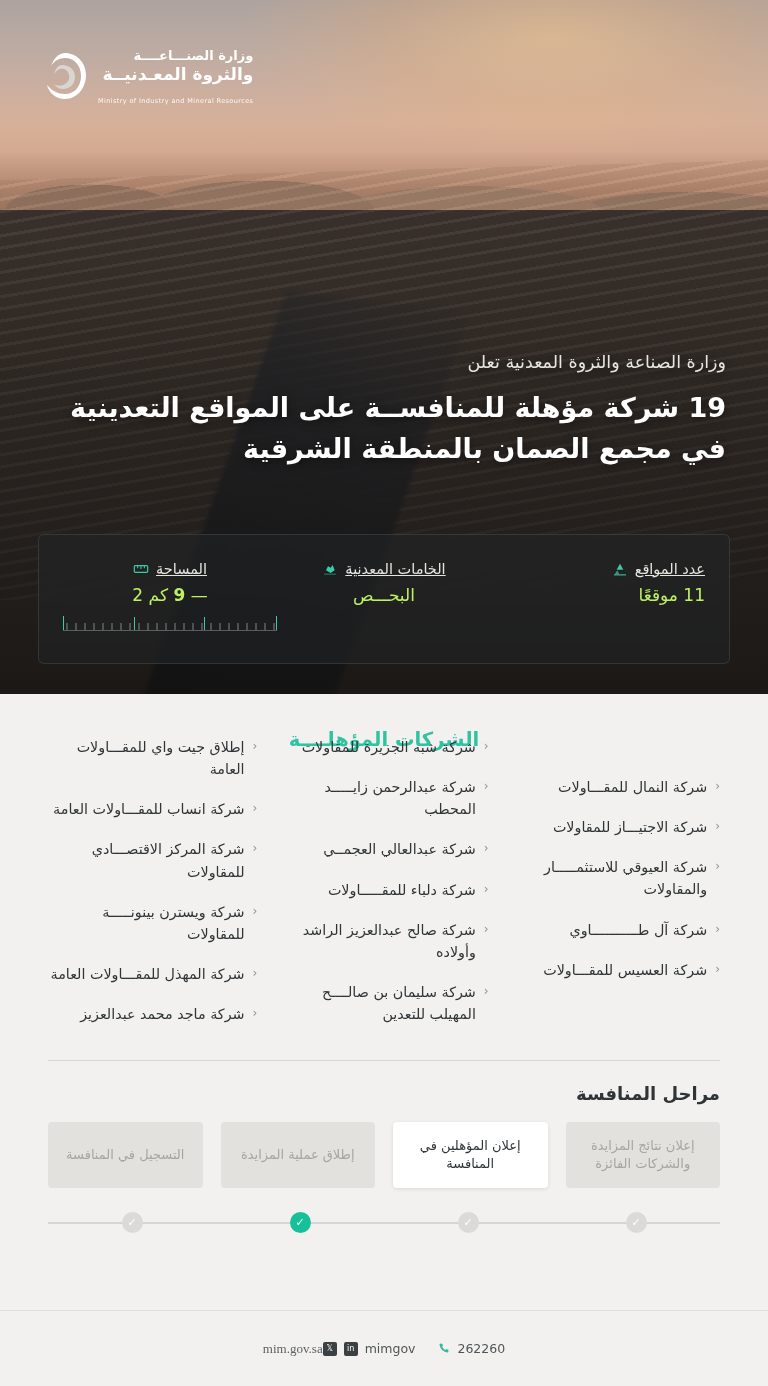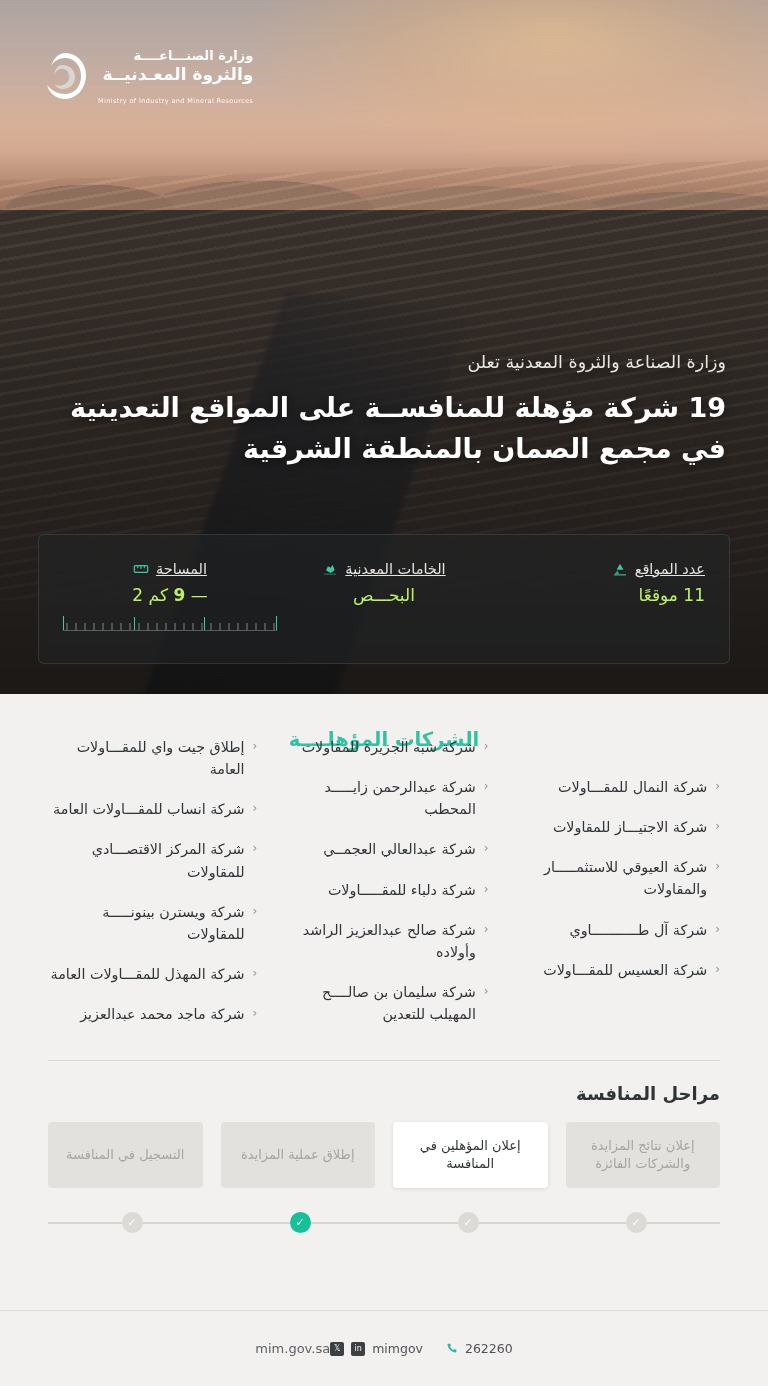--- a/index.html
+++ b/index.html
@@ -295,21 +295,21 @@
   .footer {
     position: absolute;
     bottom: 0; left: 0; right: 0;
     height: 76px;
     border-top: 1px solid #e0dedb;
     display: flex;
     align-items: center;
     padding: 0 48px;
     direction: rtl;
   }
-  .f-right { font-size: 13px; color: #5d6265; }
+  .f-right { font-size: 13px; color: #5d6265; font-family: Liberation Serif, serif; }
   .f-left {
     margin-right: auto;
     display: flex; align-items: center; gap: 22px;
     direction: ltr;
   }
   .f-grp { display: flex; align-items: center; gap: 7px; font-size: 12.5px; color: #4f5457; }
   .sq {
     width: 14px; height: 14px; border-radius: 2px;
     background: #3b4043; color: #fff;
     font-size: 8px; display: flex; align-items: center; justify-content: center;

